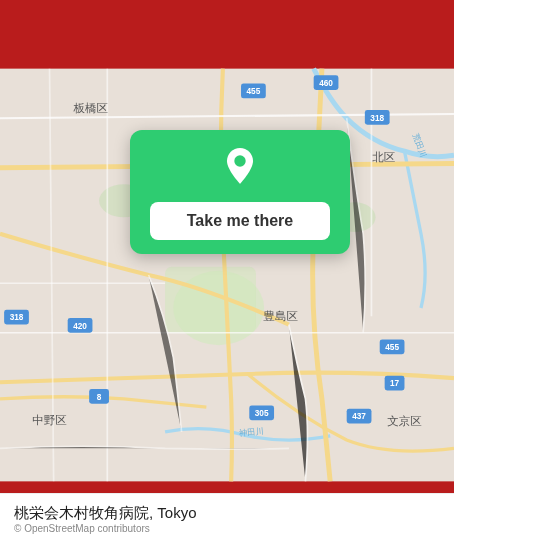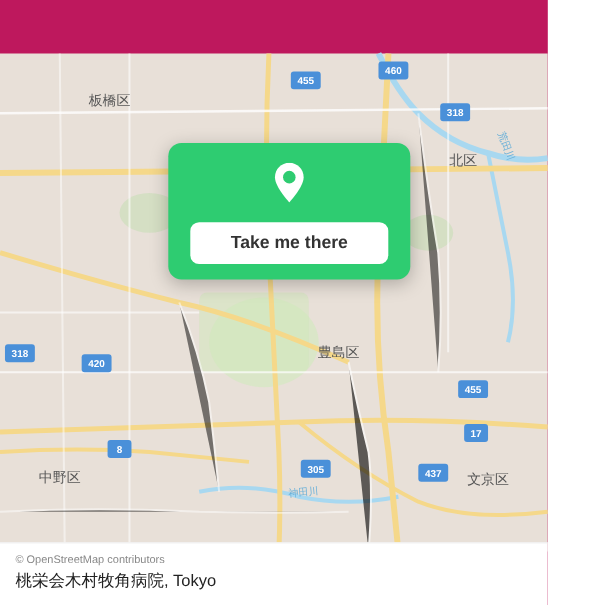--- a/index.html
+++ b/index.html
@@ -6,24 +6,24 @@
 
     body {
       width: 550px;
       height: 550px;
       overflow: hidden;
       font-family: Arial, sans-serif;
       position: relative;
     }
 
     #map-container {
-      width: 498px;
+      width: 454px;
       height: 550px;
       position: relative;
-      background-color: #be185d;
+      background-color: #b91c1c;
       overflow: hidden;
     }
 
     
     #map-svg {
       position: absolute;
       top: 0; left: 0;
       width: 100%; height: 100%;
     }
 
@@ -34,21 +34,20 @@
       left: 130px;
       width: 220px;
       background: #2ecc71;
       border-radius: 12px;
       display: flex;
       flex-direction: column;
       align-items: center;
       padding: 18px 20px 14px 20px;
       box-shadow: 0 4px 16px rgba(0,0,0,0.25);
       z-index: 10;
-      margin-left: 23px;
     }
 
     #popup-pin-icon {
       width: 44px;
       height: 44px;
       margin-bottom: 10px;
     }
 
     #take-me-there-btn {
       background: white;
@@ -201,18 +200,18 @@
     <svg id="popup-pin-icon" viewBox="0 0 44 54" xmlns="http://www.w3.org/2000/svg">
       <path d="M22 0C13.16 0 6 7.16 6 16C6 27 22 44 22 44C22 44 38 27 38 16C38 7.16 30.84 0 22 0Z" fill="white"></path>
       <circle cx="22" cy="16" r="7" fill="#2ecc71"></circle>
     </svg>
 
     <button id="take-me-there-btn">Take me there</button>
   </div>
 
   <div id="bottom-bar">
     <div id="bottom-left">
+      <span id="location-name">桃栄会木村牧角病院, Tokyo</span>
       <span id="attribution-text">© OpenStreetMap contributors</span>
-      <span id="location-name">桃栄会木村牧角病院, Tokyo</span>
     </div>
 
   </div>
 </div>
 
 </body></html>

